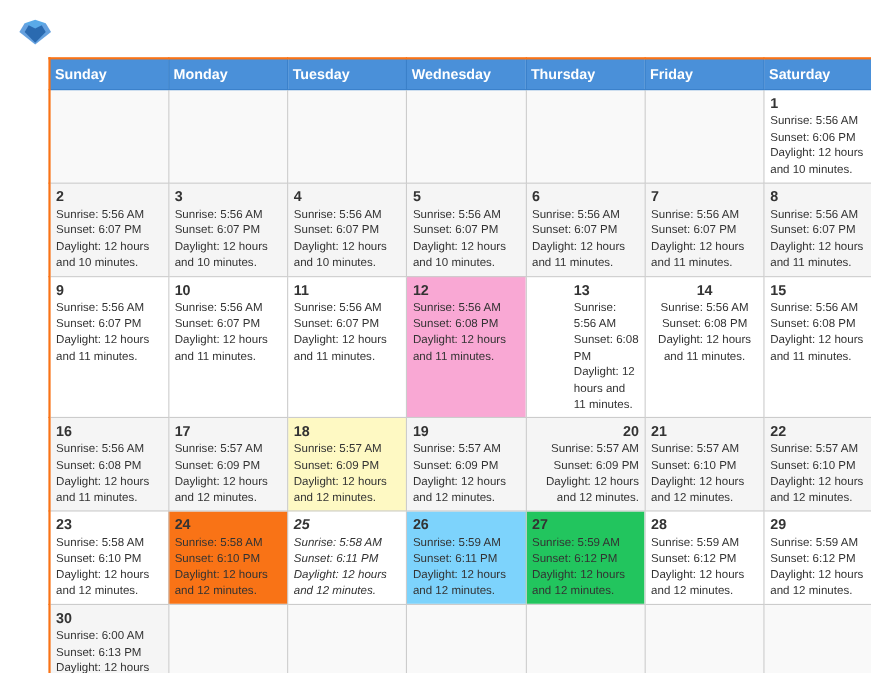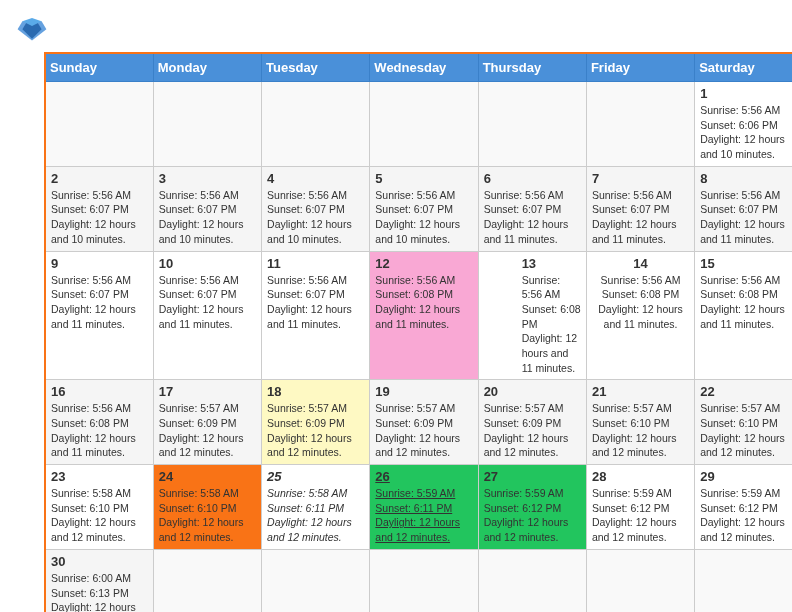--- a/index.html
+++ b/index.html
@@ -246,21 +246,21 @@
           <div class="day-info">Sunrise: 5:57 AM
 Sunset: 6:09 PM
 Daylight: 12 hours and 12 minutes.</div>
         </td>
         <td style="background: rgb(245, 245, 245);">
           <span class="day-number">19</span>
           <div class="day-info">Sunrise: 5:57 AM
 Sunset: 6:09 PM
 Daylight: 12 hours and 12 minutes.</div>
         </td>
-        <td style="background: rgb(245, 245, 245);">
+        <td style="background: rgb(245, 245, 245); text-align: right;">
           <span class="day-number">20</span>
           <div class="day-info">Sunrise: 5:57 AM
 Sunset: 6:09 PM
 Daylight: 12 hours and 12 minutes.</div>
         </td>
         <td style="background: rgb(245, 245, 245);">
           <span class="day-number">21</span>
           <div class="day-info">Sunrise: 5:57 AM
 Sunset: 6:10 PM
 Daylight: 12 hours and 12 minutes.</div>
@@ -284,21 +284,21 @@
           <div class="day-info">Sunrise: 5:58 AM
 Sunset: 6:10 PM
 Daylight: 12 hours and 12 minutes.</div>
         </td>
         <td style="background: rgb(255, 255, 255); font-style: italic;">
           <span class="day-number">25</span>
           <div class="day-info">Sunrise: 5:58 AM
 Sunset: 6:11 PM
 Daylight: 12 hours and 12 minutes.</div>
         </td>
-        <td style="background: #22c55e; text-decoration: underline;">
+        <td style="background: #7dd3fc;">
           <span class="day-number">26</span>
           <div class="day-info">Sunrise: 5:59 AM
 Sunset: 6:11 PM
 Daylight: 12 hours and 12 minutes.</div>
         </td>
         <td style="background: #22c55e;">
           <span class="day-number">27</span>
           <div class="day-info">Sunrise: 5:59 AM
 Sunset: 6:12 PM
 Daylight: 12 hours and 12 minutes.</div>

